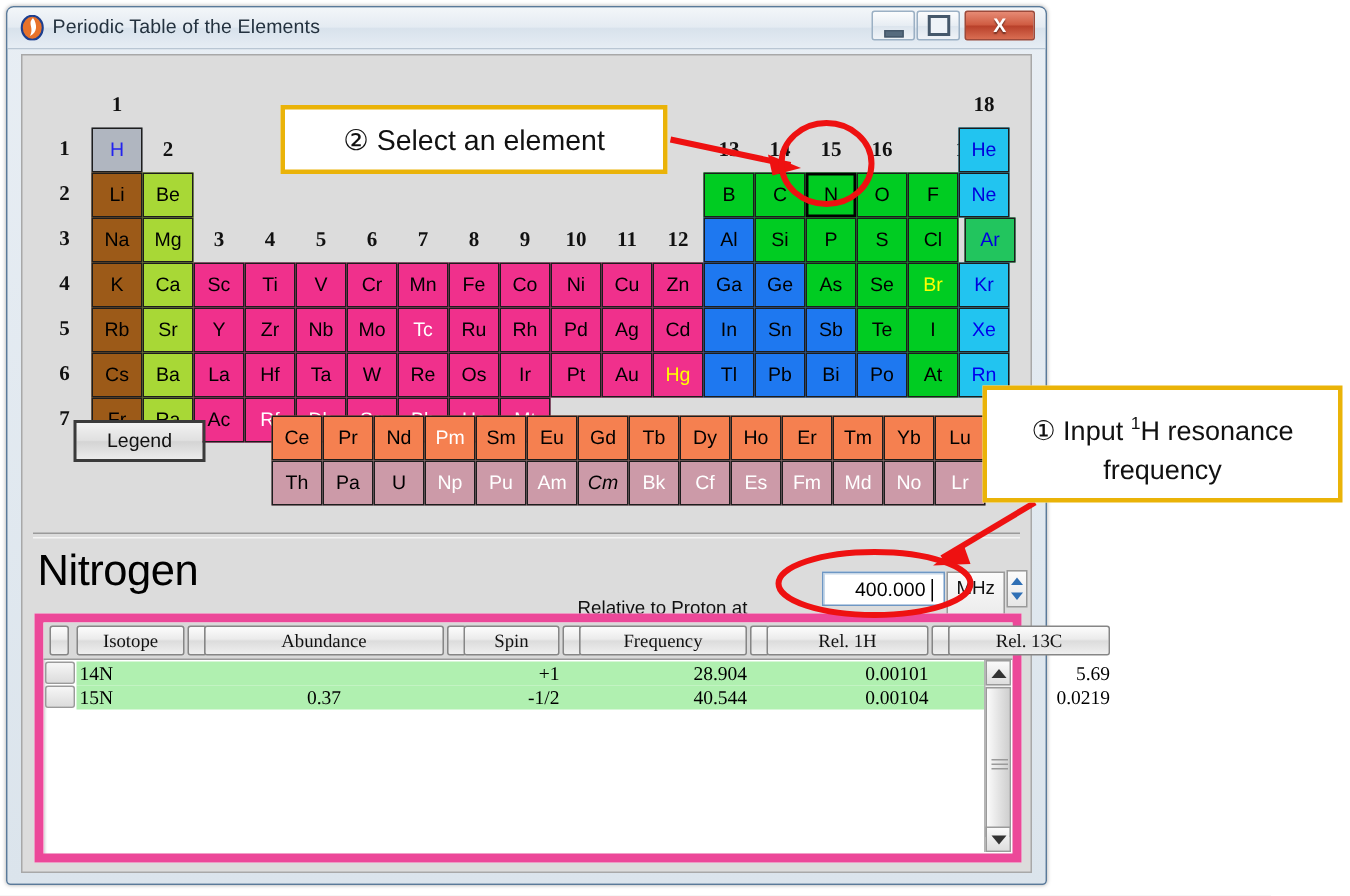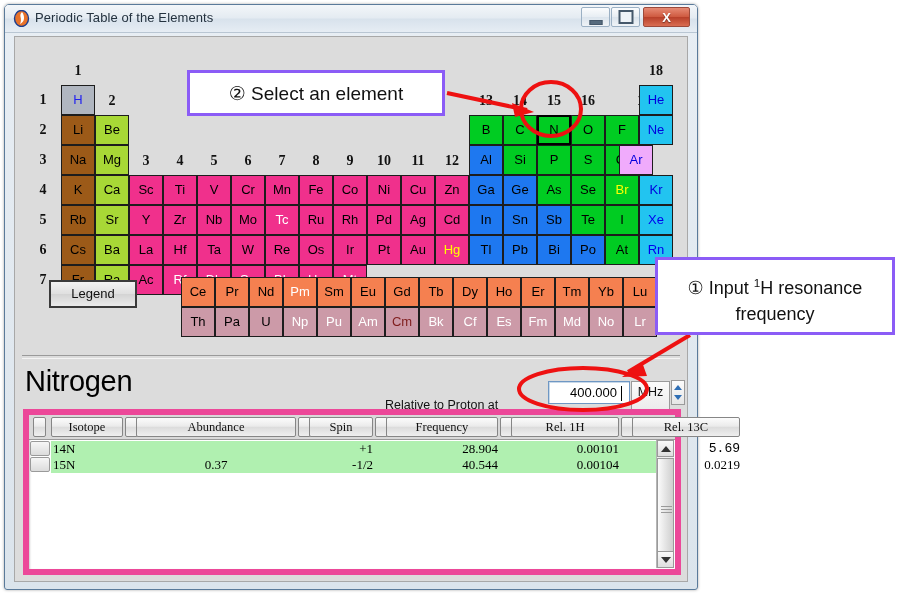--- a/index.html
+++ b/index.html
@@ -114,21 +114,21 @@
   .sa-up{border-left:5px solid transparent;border-right:5px solid transparent;
          border-bottom:6px solid #333;}
   .sa-dn{border-left:5px solid transparent;border-right:5px solid transparent;
          border-top:6px solid #333;}
   #sb-thumb{position:absolute;left:0;top:18px;width:17px;height:100px;box-sizing:border-box;
         border:1px solid #9a9a9a;
         background:linear-gradient(to right,#fbfbfb,#e2e2e2 55%,#cfcfcf);}
   .grip{position:absolute;left:3px;width:11px;height:1px;background:#9a9a9a;}
 
   
-  .callout{position:absolute;border:3px solid #8b5cf6;background:#ffffff;
+  .callout{position:absolute;border:3px solid #eab308;background:#ffffff;
            box-sizing:border-box;z-index:30;padding-left:48px;}
   .callout-txt{font-family:"Liberation Sans",sans-serif;color:#111;}
   #cal2{left:187px;top:70px;width:258px;height:46px;}
   #cal2 .callout-txt{position:absolute;left:0;right:0;top:9px;text-align:center;font-size:19px;}
   #cal1{left:655px;top:257px;width:240px;height:78px;}
   #cal1 .callout-txt{position:absolute;left:0;right:0;top:10px;text-align:center;
                      font-size:18px;line-height:26px;}
   sup{font-size:.65em;vertical-align:super;}
   #anno-svg{position:absolute;left:0;top:0;width:900px;height:597px;z-index:29;
             pointer-events:none;}
@@ -194,21 +194,21 @@
         <div class="el" style="left: 556px; top: 78px; background: rgb(0, 204, 34); color: rgb(0, 0, 0);"><span>O</span></div>
         <div class="el" style="left: 590px; top: 78px; background: rgb(0, 204, 34); color: rgb(0, 0, 0);"><span>F</span></div>
         <div class="el" style="left: 624px; top: 78px; background: rgb(34, 196, 240); color: rgb(0, 0, 221);"><span>Ne</span></div>
         <div class="el" style="left: 46px; top: 108px; background: rgb(156, 90, 24); color: rgb(0, 0, 0);"><span>Na</span></div>
         <div class="el" style="left: 80px; top: 108px; background: rgb(168, 216, 54); color: rgb(0, 0, 0);"><span>Mg</span></div>
         <div class="el" style="left: 454px; top: 108px; background: rgb(30, 120, 240); color: rgb(0, 0, 0);"><span>Al</span></div>
         <div class="el" style="left: 488px; top: 108px; background: rgb(0, 204, 34); color: rgb(0, 0, 0);"><span>Si</span></div>
         <div class="el" style="left: 522px; top: 108px; background: rgb(0, 204, 34); color: rgb(0, 0, 0);"><span>P</span></div>
         <div class="el" style="left: 556px; top: 108px; background: rgb(0, 204, 34); color: rgb(0, 0, 0);"><span>S</span></div>
         <div class="el" style="left: 590px; top: 108px; background: rgb(0, 204, 34); color: rgb(0, 0, 0);"><span>Cl</span></div>
-        <div class="el" style="left: 604px; top: 108px; background: #f0abfc; color: rgb(0, 0, 221);"><span>Ar</span></div>
+        <div class="el" style="left: 628px; top: 108px; background: #22c55e; color: rgb(0, 0, 221);"><span>Ar</span></div>
         <div class="el" style="left: 46px; top: 138px; background: rgb(156, 90, 24); color: rgb(0, 0, 0);"><span>K</span></div>
         <div class="el" style="left: 80px; top: 138px; background: rgb(168, 216, 54); color: rgb(0, 0, 0);"><span>Ca</span></div>
         <div class="el" style="left: 114px; top: 138px; background: rgb(240, 48, 140); color: rgb(0, 0, 0);"><span>Sc</span></div>
         <div class="el" style="left: 148px; top: 138px; background: rgb(240, 48, 140); color: rgb(0, 0, 0);"><span>Ti</span></div>
         <div class="el" style="left: 182px; top: 138px; background: rgb(240, 48, 140); color: rgb(0, 0, 0);"><span>V</span></div>
         <div class="el" style="left: 216px; top: 138px; background: rgb(240, 48, 140); color: rgb(0, 0, 0);"><span>Cr</span></div>
         <div class="el" style="left: 250px; top: 138px; background: rgb(240, 48, 140); color: rgb(0, 0, 0);"><span>Mn</span></div>
         <div class="el" style="left: 284px; top: 138px; background: rgb(240, 48, 140); color: rgb(0, 0, 0);"><span>Fe</span></div>
         <div class="el" style="left: 318px; top: 138px; background: rgb(240, 48, 140); color: rgb(0, 0, 0);"><span>Co</span></div>
         <div class="el" style="left: 352px; top: 138px; background: rgb(240, 48, 140); color: rgb(0, 0, 0);"><span>Ni</span></div>
@@ -278,21 +278,21 @@
         <div class="el" style="left: 506px; top: 240px; background: rgb(245, 128, 80); color: rgb(0, 0, 0);"><span>Er</span></div>
         <div class="el" style="left: 540px; top: 240px; background: rgb(245, 128, 80); color: rgb(0, 0, 0);"><span>Tm</span></div>
         <div class="el" style="left: 574px; top: 240px; background: rgb(245, 128, 80); color: rgb(0, 0, 0);"><span>Yb</span></div>
         <div class="el" style="left: 608px; top: 240px; background: rgb(245, 128, 80); color: rgb(0, 0, 0);"><span>Lu</span></div>
         <div class="el" style="left: 166px; top: 270px; background: rgb(204, 154, 168); color: rgb(0, 0, 0);"><span>Th</span></div>
         <div class="el" style="left: 200px; top: 270px; background: rgb(204, 154, 168); color: rgb(0, 0, 0);"><span>Pa</span></div>
         <div class="el" style="left: 234px; top: 270px; background: rgb(204, 154, 168); color: rgb(0, 0, 0);"><span>U</span></div>
         <div class="el" style="left: 268px; top: 270px; background: rgb(204, 154, 168); color: rgb(255, 255, 255);"><span>Np</span></div>
         <div class="el" style="left: 302px; top: 270px; background: rgb(204, 154, 168); color: rgb(255, 255, 255);"><span>Pu</span></div>
         <div class="el" style="left: 336px; top: 270px; background: rgb(204, 154, 168); color: rgb(255, 255, 255);"><span>Am</span></div>
-        <div class="el" style="left: 370px; top: 270px; background: rgb(204, 154, 168); color: #7f1d1d;"><span>Cm</span></div>
+        <div class="el" style="left: 370px; top: 270px; background: rgb(204, 154, 168); color: #000000; font-style: italic;"><span>Cm</span></div>
         <div class="el" style="left: 404px; top: 270px; background: rgb(204, 154, 168); color: rgb(255, 255, 255);"><span>Bk</span></div>
         <div class="el" style="left: 438px; top: 270px; background: rgb(204, 154, 168); color: rgb(255, 255, 255);"><span>Cf</span></div>
         <div class="el" style="left: 472px; top: 270px; background: rgb(204, 154, 168); color: rgb(255, 255, 255);"><span>Es</span></div>
         <div class="el" style="left: 506px; top: 270px; background: rgb(204, 154, 168); color: rgb(255, 255, 255);"><span>Fm</span></div>
         <div class="el" style="left: 540px; top: 270px; background: rgb(204, 154, 168); color: rgb(255, 255, 255);"><span>Md</span></div>
         <div class="el" style="left: 574px; top: 270px; background: rgb(204, 154, 168); color: rgb(255, 255, 255);"><span>No</span></div>
         <div class="el" style="left: 608px; top: 270px; background: rgb(204, 154, 168); color: rgb(255, 255, 255);"><span>Lr</span></div>
       </div>
 
     <div id="legend-btn">Legend</div>
@@ -327,21 +327,21 @@
           <div class="hcell" style="left: 482px; width: 108px;">Rel. 1H</div>
           <div class="hcell" style="left: 603px; width: 108px;">Rel. 13C</div>
         </div>
       <div id="grid-body">
           <div class="rowsel" style="top: 26px;"></div>
           <div class="drow" style="top: 26px;">
             <span class="dc l" style="left: 2px; width: 72px;">14N</span>
             <span class="dc r" style="left: 258px; width: 64px;">+1</span>
             <span class="dc r" style="left: 335px; width: 112px;">28.904</span>
             <span class="dc r" style="left: 460px; width: 108px;">0.00101</span>
-            <span class="dc r" style="left: 581px; width: 108px; font-family: Liberation Mono, monospace;">5.69</span>
+            <span class="dc r" style="left: 581px; width: 108px;">5.69</span>
           </div>
           <div class="rowsel" style="top: 42px;"></div>
           <div class="drow" style="top: 42px;">
             <span class="dc l" style="left: 2px; width: 72px;">15N</span>
             <span class="dc r" style="left: 85px; width: 160px; text-align: center;">0.37</span>
             <span class="dc r" style="left: 258px; width: 64px;">-1/2</span>
             <span class="dc r" style="left: 335px; width: 112px;">40.544</span>
             <span class="dc r" style="left: 460px; width: 108px;">0.00104</span>
             <span class="dc r" style="left: 581px; width: 108px;">0.0219</span>
           </div>

